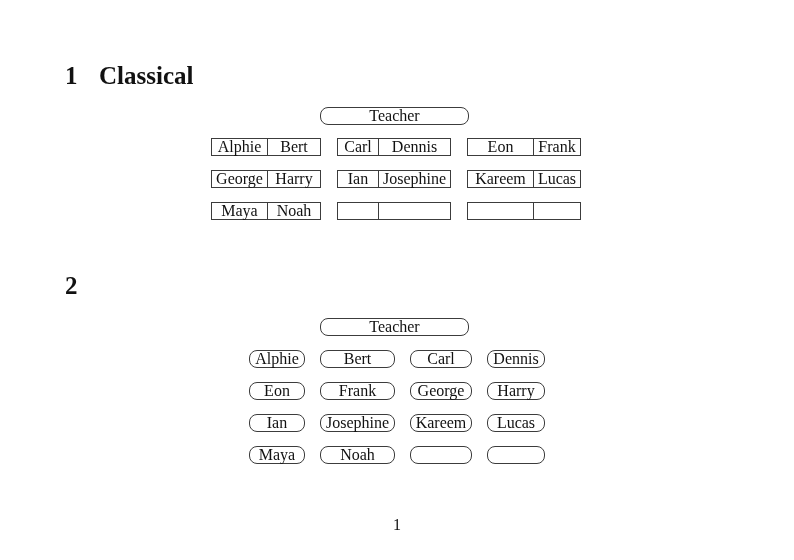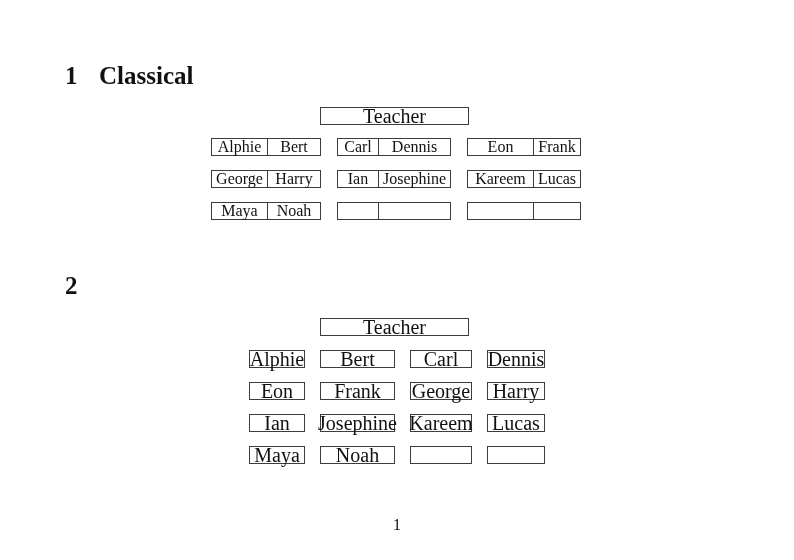--- a/index.html
+++ b/index.html
@@ -19,21 +19,21 @@
     font-weight:bold; font-size:25px; line-height:1.1;
     white-space:nowrap; color:#111111;
   }
   .heading .num { display:inline-block; width:34px; }
   .tbox, .pair, .seat {
     position:absolute; height:18px; background:#ffffff;
     border:1px solid #3c3c3c;
   }
   .tbox, .seat {
     display:flex; align-items:center; justify-content:center;
-    font-size:20px; line-height:1; white-space:nowrap;
+    font-size:16px; line-height:1; white-space:nowrap;border-radius:8px;
   }
   .pair { display:flex; }
   .pair .cell {
     display:flex; align-items:center; justify-content:center;
     height:100%; font-size:16px; line-height:1; white-space:nowrap;
   }
   .pair .cell + .cell { border-left:1px solid #3c3c3c; }
   .pagenum {
     position:absolute; left:0; right:0; top:517px;
     text-align:center; font-size:16px; line-height:1;

